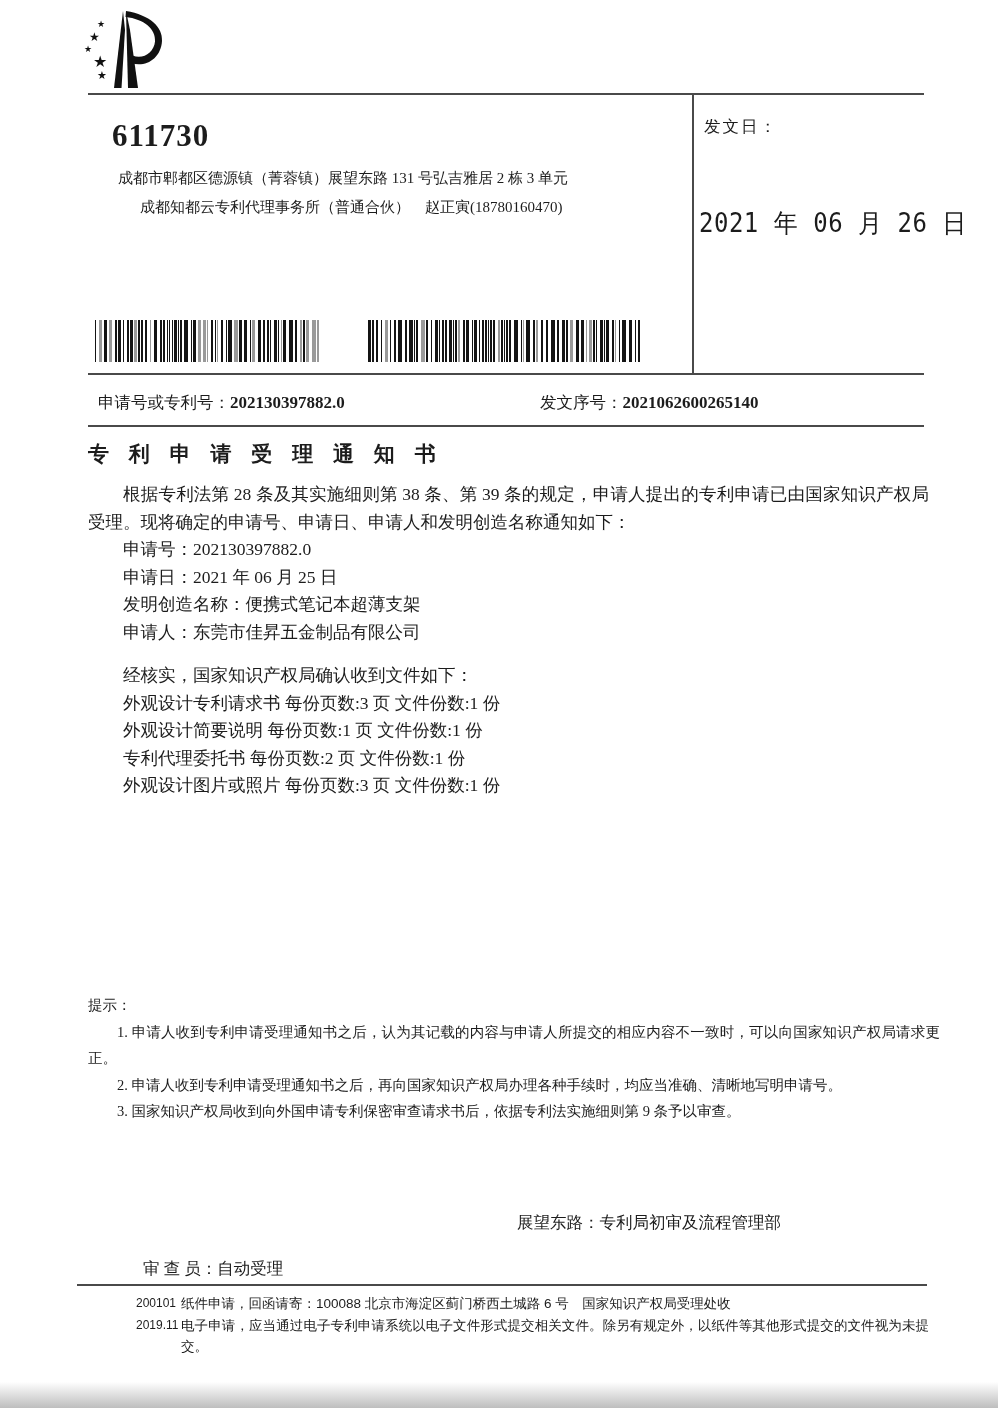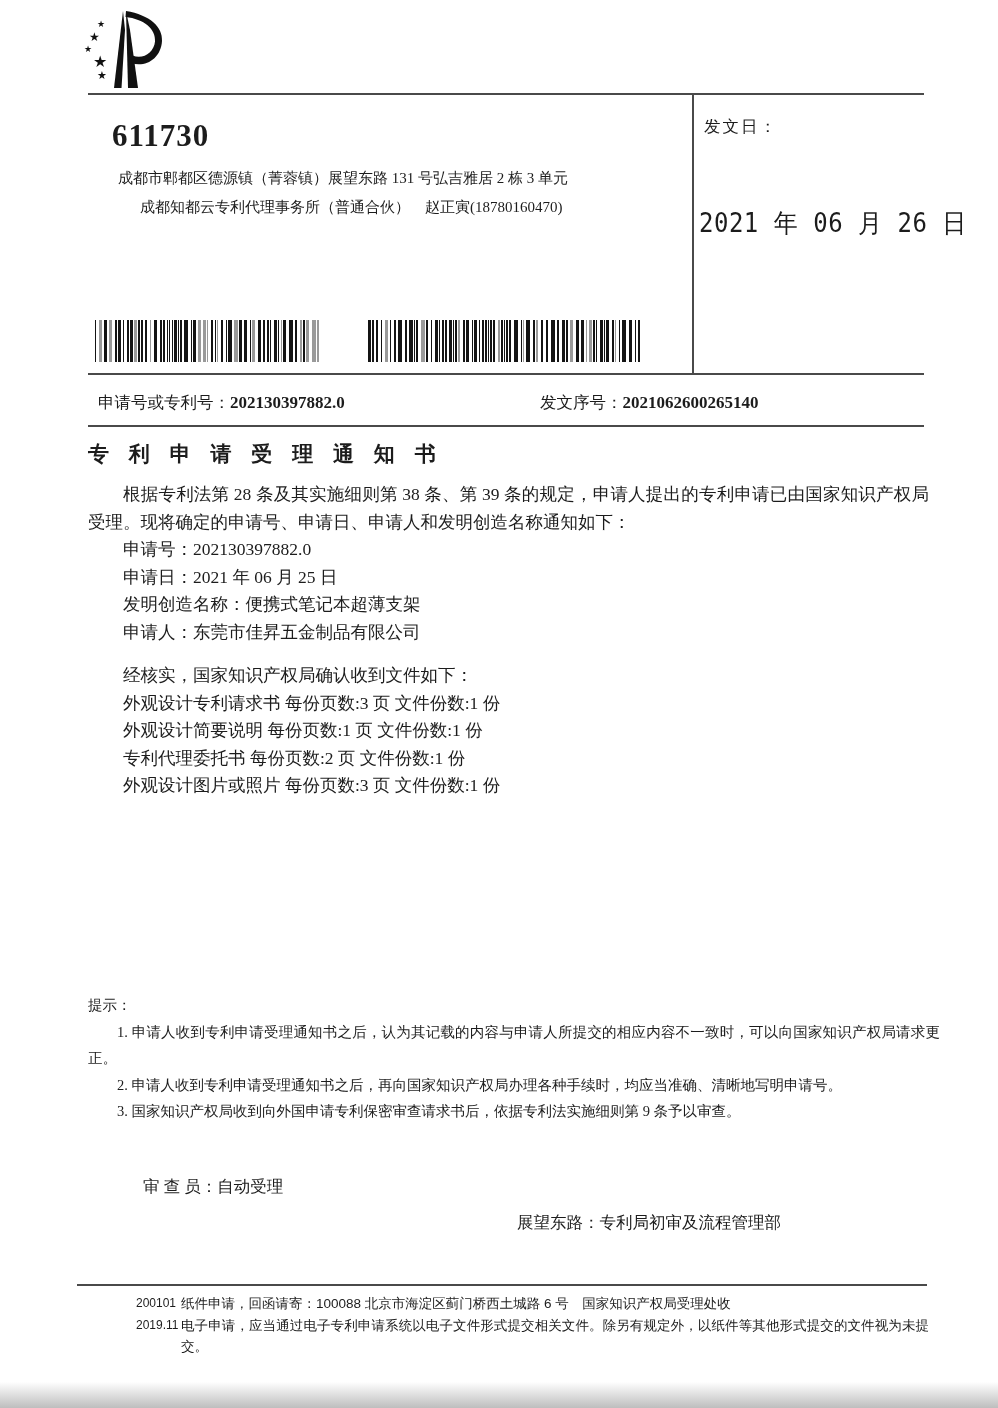--- a/index.html
+++ b/index.html
@@ -60,21 +60,21 @@
   .body-block { position:absolute; left:88px; top:480px; width:841px; font-size:17.5px; line-height:28px; }
   .body-block .para { text-indent:2em; text-align:justify; }
   .field-line { padding-left:2em; line-height:27.5px; }
   .received { margin-top:16px; }
 
   
   .notes { position:absolute; left:88px; top:956px; width:852px; font-size:14.5px; line-height:26.5px;margin-top:36px; }
   .notes .note-item { text-indent:2em; text-align:justify; }
 
   
-  .sig-examiner   { position:absolute; left:143px; top:1176px; font-size:16.5px; }
+  .sig-examiner   { position:absolute; left:143px; top:1258px; font-size:16.5px; }
   .sig-department { position:absolute; left:517px; top:1212px; font-size:16.5px; }
 
   
   .footer-codes { position:absolute; left:88px; top:1293px; font-family:"Liberation Sans", sans-serif; font-size:12px; line-height:21.5px;margin-left:48px; }
   .footer-text  { position:absolute; left:181px; top:1293px; width:748px; font-family:"Liberation Sans", sans-serif; font-size:13.5px; line-height:21.5px; }
   .footer-text .ft-line2 { text-align:justify; }
 
   .scan-edge {
     position:absolute; left:0; bottom:0; width:100%; height:26px;
     background:linear-gradient(to bottom, rgba(120,120,120,0) 0%, rgba(110,110,110,0.45) 100%);

